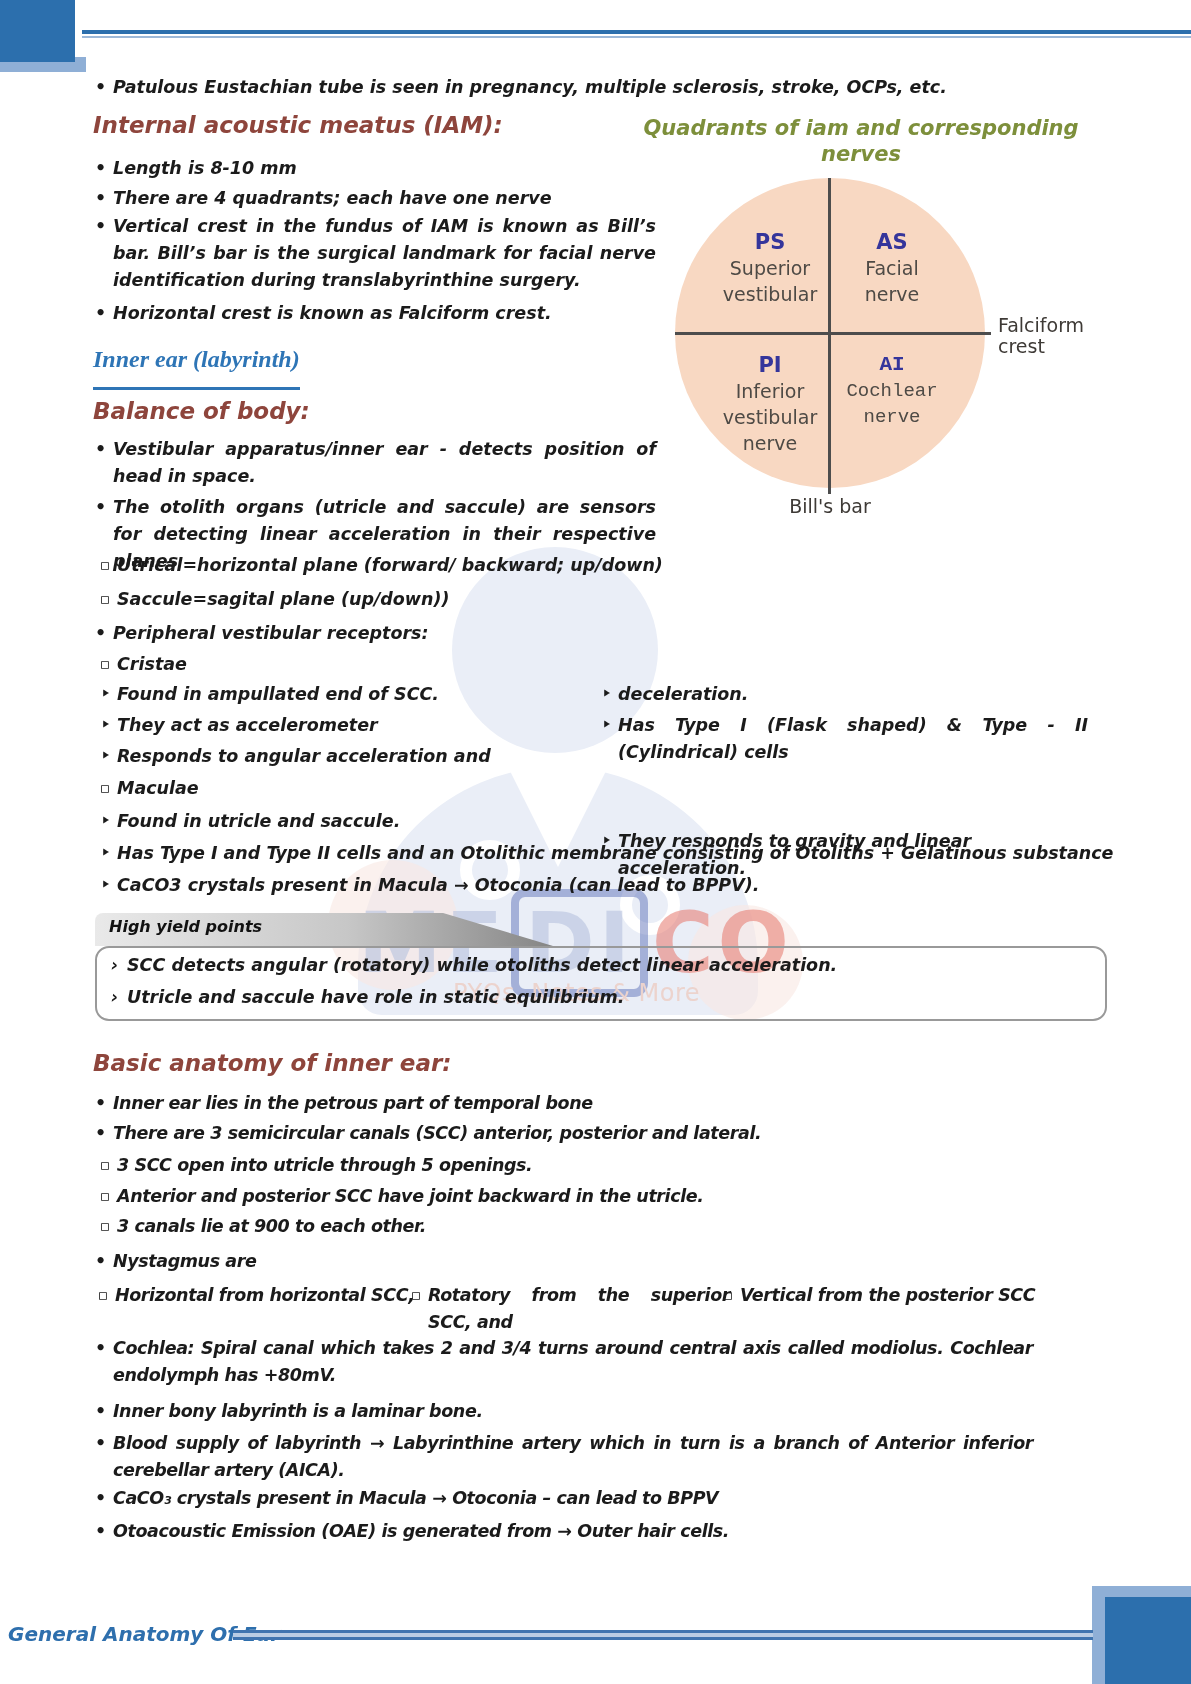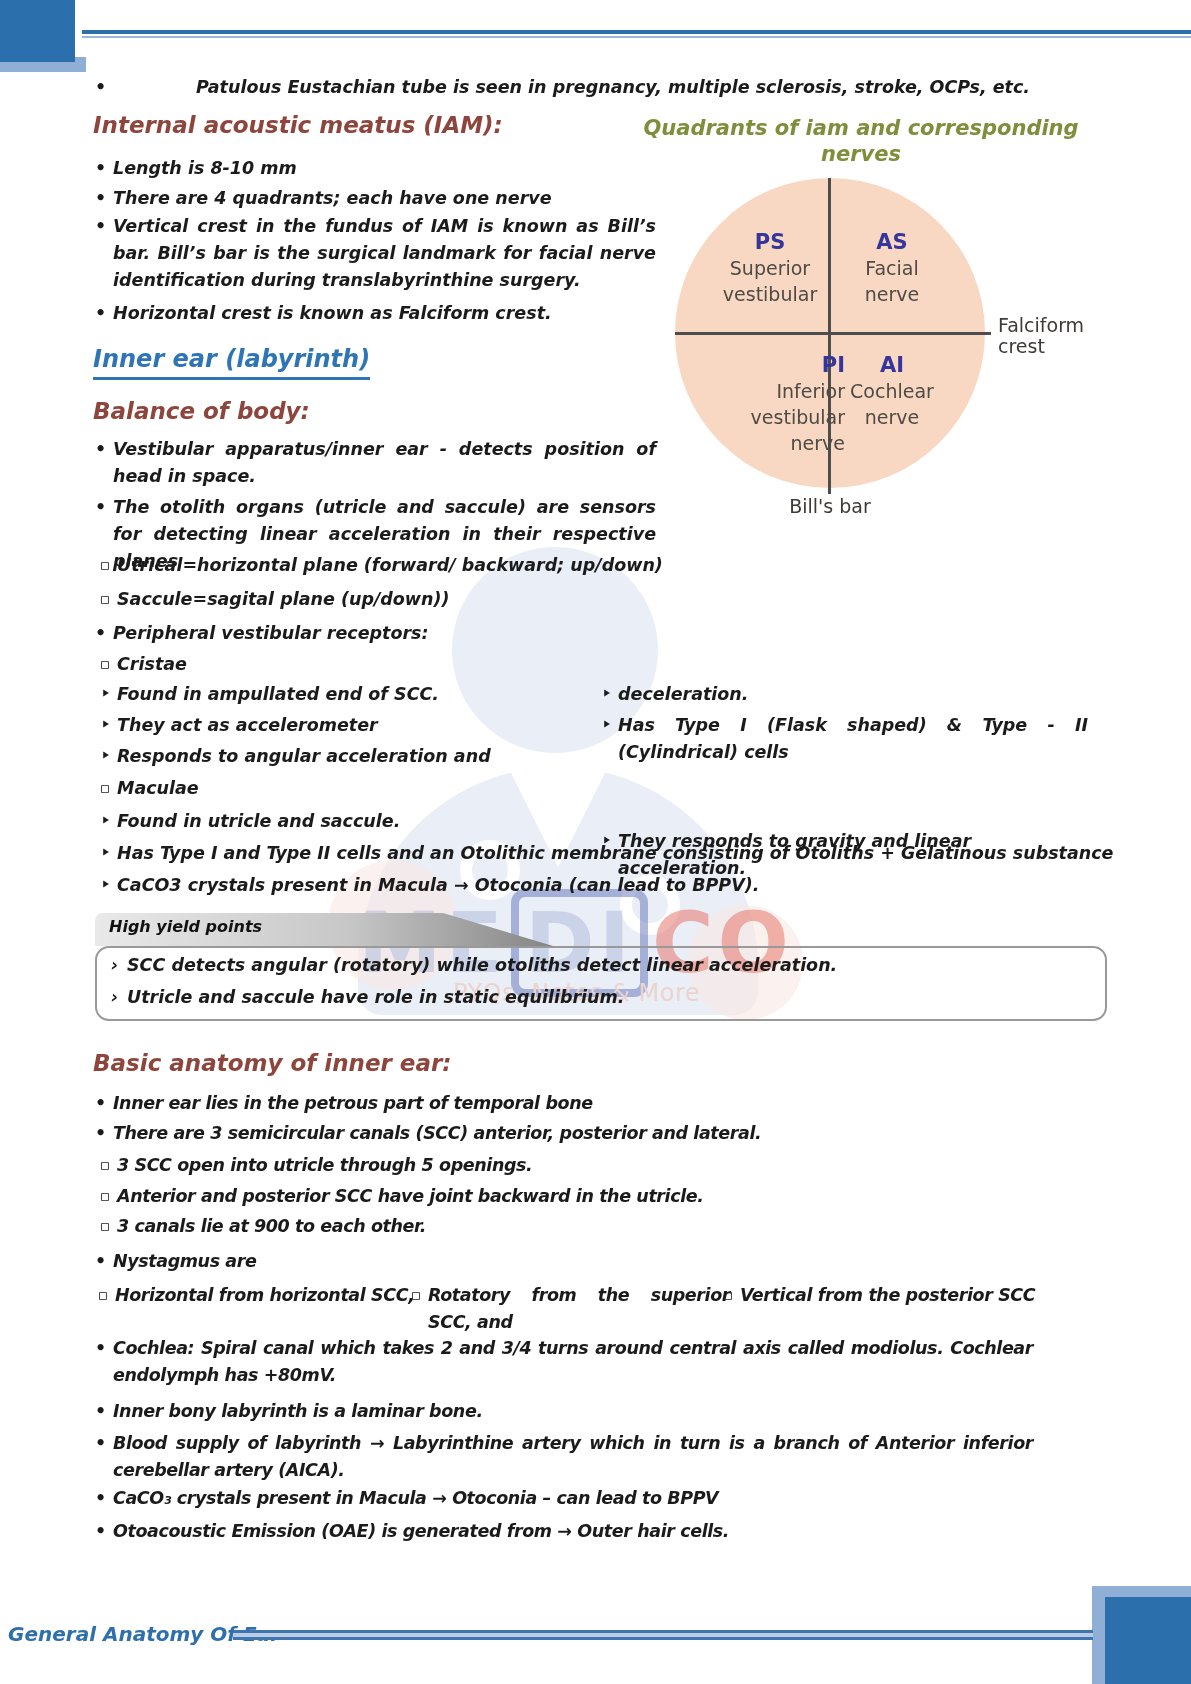--- a/index.html
+++ b/index.html
@@ -20,21 +20,21 @@
 
   
   .bullet{font-style:italic;font-weight:600;font-size:17.5px;line-height:27px;color:#1b1b1b;padding-left:20px;}
   .bullet::before{content:"\2022";position:absolute;left:2px;top:0;font-style:normal;}
   .l2::before{content:"\25AB";font-size:15px;left:3px;}
   .l3::before{content:"\2023";font-size:15px;left:4px;}
   .just{text-align:justify;}
   .cond{letter-spacing:-0.4px;}
   .h-maroon{font-style:italic;font-weight:bold;font-size:23px;color:#8e453c;}
   .h-blue{font-style:italic;font-weight:bold;font-size:24px;color:#2e75b6;}
-  .h-blue span{display:inline-block;border-bottom:3px solid #2e75b6;padding-bottom:4px;}
+  .h-blue span{display:inline-block;border-bottom:3px solid #2e75b6;padding-bottom:14px;font-family:Liberation Serif, serif;}
 
   
   #diagram{position:absolute;left:630px;top:103px;width:462px;height:432px;z-index:1;}
   .dg-title{position:absolute;left:0;top:12px;width:100%;text-align:center;color:#7d8f3b;
             font-weight:bold;font-style:italic;font-size:21px;line-height:26px;white-space:pre-line;}
   .dg-circle{position:absolute;left:45px;top:75px;width:310px;height:310px;border-radius:50%;background:#f8d8c2;}
   .dg-vline{position:absolute;left:198px;top:75px;width:3px;height:316px;background:#4d4d4d;}
   .dg-hline{position:absolute;left:45px;top:229px;width:316px;height:3px;background:#4d4d4d;}
   .dg-quad{position:absolute;width:150px;text-align:center;font-size:19px;line-height:26px;color:#4e4a45;}
   .dg-abbr{display:block;font-weight:bold;color:#35359b;font-size:21px;}
@@ -91,21 +91,21 @@
     <div class="wm-tagline">PYQs, Notes &amp; More</div>
   </div>
 
   <div class="deco-light-top"></div>
   <div class="deco-dark-top"></div>
   <div class="topline1"></div>
   <div class="topline2"></div>
   <div class="deco-light-bot"></div>
   <div class="deco-dark-bot"></div>
 
-  <div class="abs bullet" style="left:93px;top:74px;width:1000px;text-align:center;">Patulous Eustachian tube is seen in pregnancy, multiple sclerosis, stroke, OCPs, etc.</div>
+  <div class="abs bullet" style="left:93px;top:74px;width:1000px;">Patulous Eustachian tube is seen in pregnancy, multiple sclerosis, stroke, OCPs, etc.</div>
 
   <div class="abs h-maroon" style="left:93px;top:112px;">Internal acoustic meatus (IAM):</div>
   <div class="abs bullet" style="left:93px;top:155px;width:543px;">Length is 8-10 mm</div>
   <div class="abs bullet" style="left:93px;top:185px;width:543px;">There are 4 quadrants; each have one nerve</div>
   <div class="abs bullet just" style="left:93px;top:213px;width:543px;">Vertical crest in the fundus of IAM is known as Bill’s bar. Bill’s bar is the surgical landmark for facial nerve identification during translabyrinthine surgery.</div>
   <div class="abs bullet" style="left:93px;top:300px;width:543px;">Horizontal crest is known as Falciform crest.</div>
 
   <div id="diagram">
     <div class="dg-title">Quadrants of iam and corresponding
 nerves</div>
@@ -115,27 +115,27 @@
     <div class="dg-quad" style="left:65px;top:126px;">
       <span class="dg-abbr">PS</span>
       <span class="dg-label">Superior
 vestibular</span>
     </div>
     <div class="dg-quad" style="left:187px;top:126px;">
       <span class="dg-abbr">AS</span>
       <span class="dg-label">Facial
 nerve</span>
     </div>
-    <div class="dg-quad" style="left:65px;top:249px;text-align:right;">
+    <div class="dg-quad" style="left:65px;top:249px;">
       <span class="dg-abbr">PI</span>
       <span class="dg-label">Inferior
 vestibular
 nerve</span>
     </div>
-    <div class="dg-quad" style="left:187px;top:249px;">
+    <div class="dg-quad" style="left:187px;top:249px;font-family:Liberation Mono, monospace;">
       <span class="dg-abbr">AI</span>
       <span class="dg-label">Cochlear
 nerve</span>
     </div>
     <div class="dg-falciform">Falciform
 crest</div>
     <div class="dg-bills">Bill's bar</div>
   </div>
 
   <div class="abs h-blue" style="left:93px;top:345px;">

